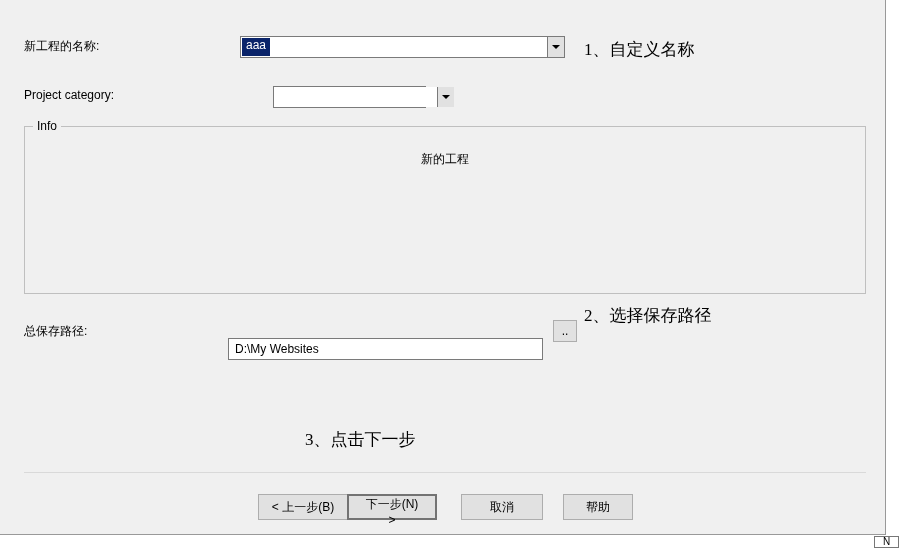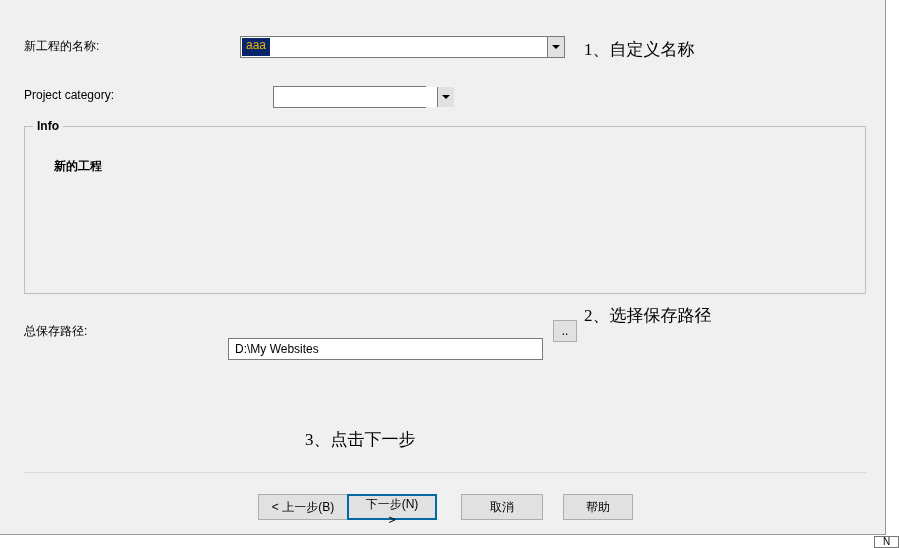--- a/index.html
+++ b/index.html
@@ -41,21 +41,21 @@
   .combo-input {
     border: none;
     outline: none;
     font-size: 12px;
     padding: 0 4px;
     height: 100%;
     font-family: inherit;
   }
   .combo-input.selected {
     background: #0a246a;
-    color: #eab308;
+    color: #ffffff;
     width: 28px;
     margin: 1px 0 1px 1px;
     height: calc(100% - 2px);
   }
   .combo-btn {
     width: 17px;
     height: 100%;
     background: #e1e1e1;
     border: none;
     border-left: 1px solid #7a7a7a;
@@ -67,36 +67,36 @@
   .combo-btn::after {
     content: "";
     width: 0; height: 0;
     border-left: 4px solid transparent;
     border-right: 4px solid transparent;
     border-top: 4px solid #000;
   }
   .fieldset {
     position: absolute;
     border: 1px solid #bfbfbf;
-    padding: 15px;
-    font-weight: bold;
+    padding: 8px;
   }
   .fieldset-legend {
     position: absolute;
     top: -8px;
     left: 8px;
     background: #f0f0f0;
     padding: 0 4px;
     font-size: 12px;
     color: #000;
   }
   .fieldset-content {
     padding: 16px 14px;
     font-size: 12px;
     color: #000;
+    text-align: center;
   }
   .textinput {
     background: #fff;
     border: 1px solid #7a7a7a;
     height: 22px;
     padding: 0 6px;
     font-size: 12px;
     font-family: inherit;
     outline: none;
     margin-top: 18px;
@@ -104,21 +104,21 @@
   .btn {
     height: 26px;
     background: #e1e1e1;
     border: 1px solid #adadad;
     font-size: 12px;
     font-family: inherit;
     cursor: pointer;
     padding: 0 12px;
   }
   .btn-default {
-    border: 2px solid #0369a1;
+    border: 2px solid #737373;
   }
   .small-btn {
     width: 24px;
     height: 22px;
     background: #e1e1e1;
     border: 1px solid #adadad;
     font-size: 12px;
     cursor: pointer;
     display: flex;
     align-items: center;

